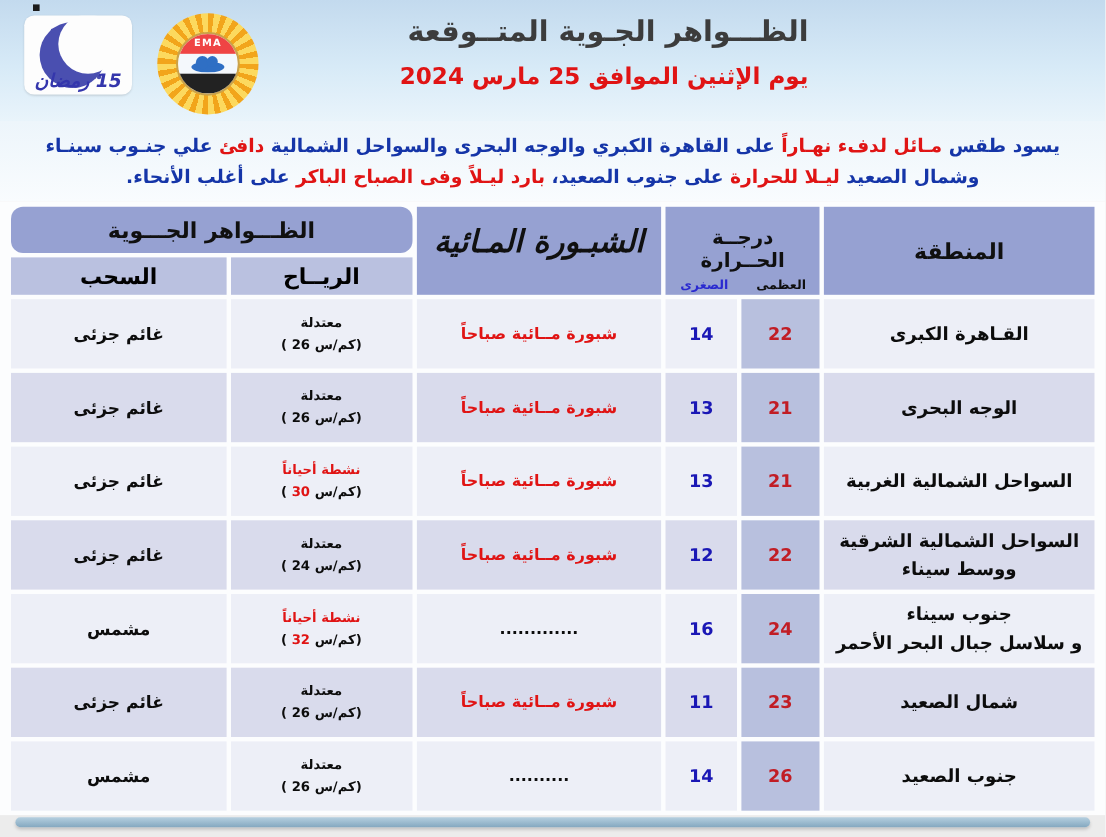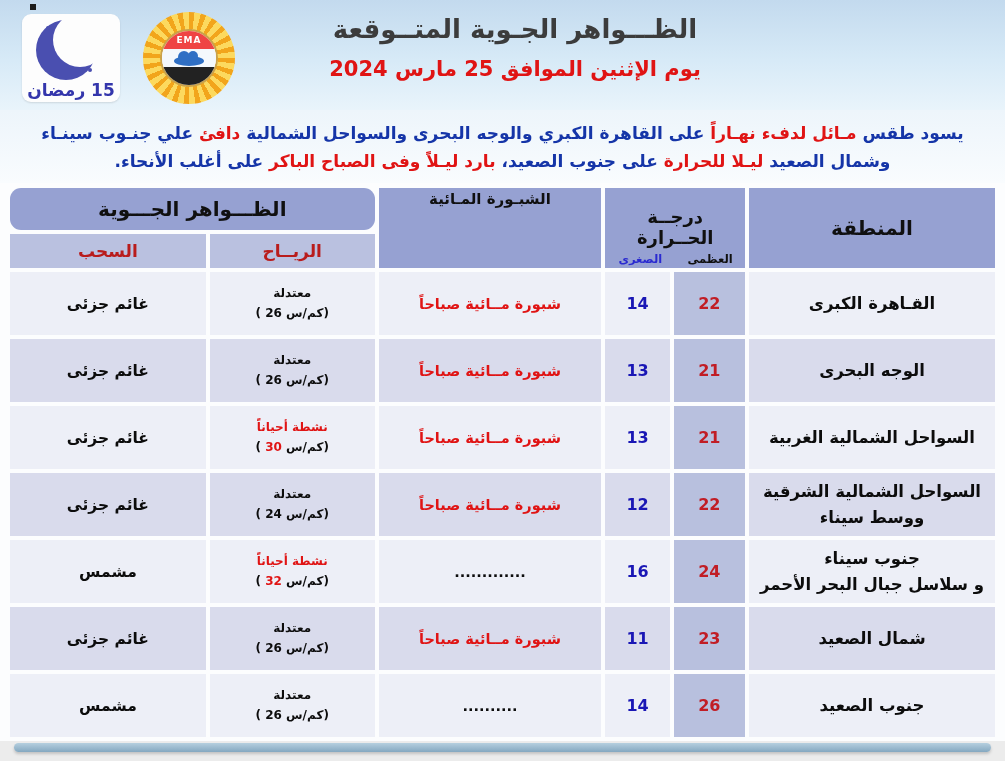--- a/index.html
+++ b/index.html
@@ -10,44 +10,45 @@
   }
   .page { width: 1005px; height: 761px; }
 
   
   .top-band {
     position: relative; height: 110px;
     background: linear-gradient(180deg, #c3daee 0%, #d7eaf7 55%, #e9f4fb 100%);
   }
   .corner-dot { position:absolute; left:30px; top:4px; width:6px; height:6px; background:#1c1c1c; }
   .ramadan-badge {
-    position: absolute; left: 22px; top: 14px; width: 98px; height: 88px;
+    position: absolute; left: 22px; top: 14px; width: 98px; height: 72px;
     background: #fdfdfd; border-radius: 9px; box-shadow: 0 1px 2px rgba(0,0,0,.12);
     overflow: hidden;
+    font-style: italic;
   }
   .ramadan-badge svg { position:absolute; left:2px; top:0; }
   .ramadan-text {
     position: absolute; bottom: 2px; left: 0; right: 0;
     text-align: center; font-weight: bold; font-size: 17px; color: #3436ac;
   }
   .ema-logo {
     position: absolute; left: 143px; top: 12px; width: 92px; height: 92px;
     border-radius: 50%;
     background: repeating-conic-gradient(#f2a51b 0deg 7deg, #fcd95e 7deg 15deg);
     display: flex; align-items: center; justify-content: center;
   }
   .ema-inner {
     width: 58px; height: 58px; border-radius: 50%; overflow: hidden;
     border: 2px solid #caa24a; display: flex; flex-direction: column; background:#fff;
   }
   .ema-band { flex: 1; display:flex; align-items:center; justify-content:center; }
   .ema-band.red { background: #ef4444; color: #fff; font-size: 9px; font-weight: bold; letter-spacing:1px; }
   .ema-band.mid { background: #f4f8fc; }
   .ema-band.black { background: #222; }
-  .title-block { position: absolute; left: 295px; top: 14px; width: 440px; text-align: center; }
+  .title-block { position: absolute; left: 295px; top: 14px; width: 440px; text-align: right; }
   .main-title { font-size: 26px; font-weight: bold; color: #3c3c3c; }
   .date-line { margin-top: 13px; font-size: 21px; font-weight: bold; color: var(--c-red, #e01414); }
   .org-block {
     position: absolute; right: 6px; top: 16px; width: 280px; text-align: center;
     font-size: 15px; font-weight: bold; color: var(--c-orgblue, #1b2f96); line-height: 1.75;
   }
 
   
   .summary-band {
     height: 73px; background: linear-gradient(180deg,#edf5fb, #f9fcfe);
@@ -61,23 +62,23 @@
   
   .table-wrap { background: #fcfdfe; height: 558px; padding-top: 1px; }
   table.weather {
     border-collapse: separate; border-spacing: 4px;
     margin: 0 6px; width: 993px; table-layout: fixed;
   }
   th, td { font-weight: bold; text-align: center; vertical-align: middle; padding: 0; overflow: hidden; }
   thead th { background: var(--c-header, #96a1d2); color: #101010; }
   th.region-h { font-size: 20px; }
   th.phen-h   { font-size: 20px; height: 42px; border-radius: 11px; }
-  th.mist-h   { font-size: 15px; vertical-align: top; padding-top: 2px; }
+  th.mist-h   { font-size: 28px; vertical-align: top; padding-top: 15px; font-style: italic; }
   th.sub {
-    background: var(--c-subheader, #bac1e0); color: #b91c1c; font-size: 17px; height: 34px;
+    background: var(--c-subheader, #bac1e0); color: #000000; font-size: 20px; height: 34px;
   }
   th.temp-h { font-size: 18px; line-height: 1.15; padding-top: 19px; }
   .temp-sub { display: flex; margin-top: 4px; padding-bottom: 2px; }
   .temp-sub span { flex: 1; font-size: 11.5px; }
   .temp-sub .max-lbl { color: #101010; }
   .temp-sub .min-lbl { color: #2a2ad0; }
 
   tbody tr { height: 63px; }
   tbody td { background: var(--c-rowlight, #edeff7); color: #0c0c0c; }
   tbody tr.alt td { background: var(--c-rowalt, #d9dbec); }

